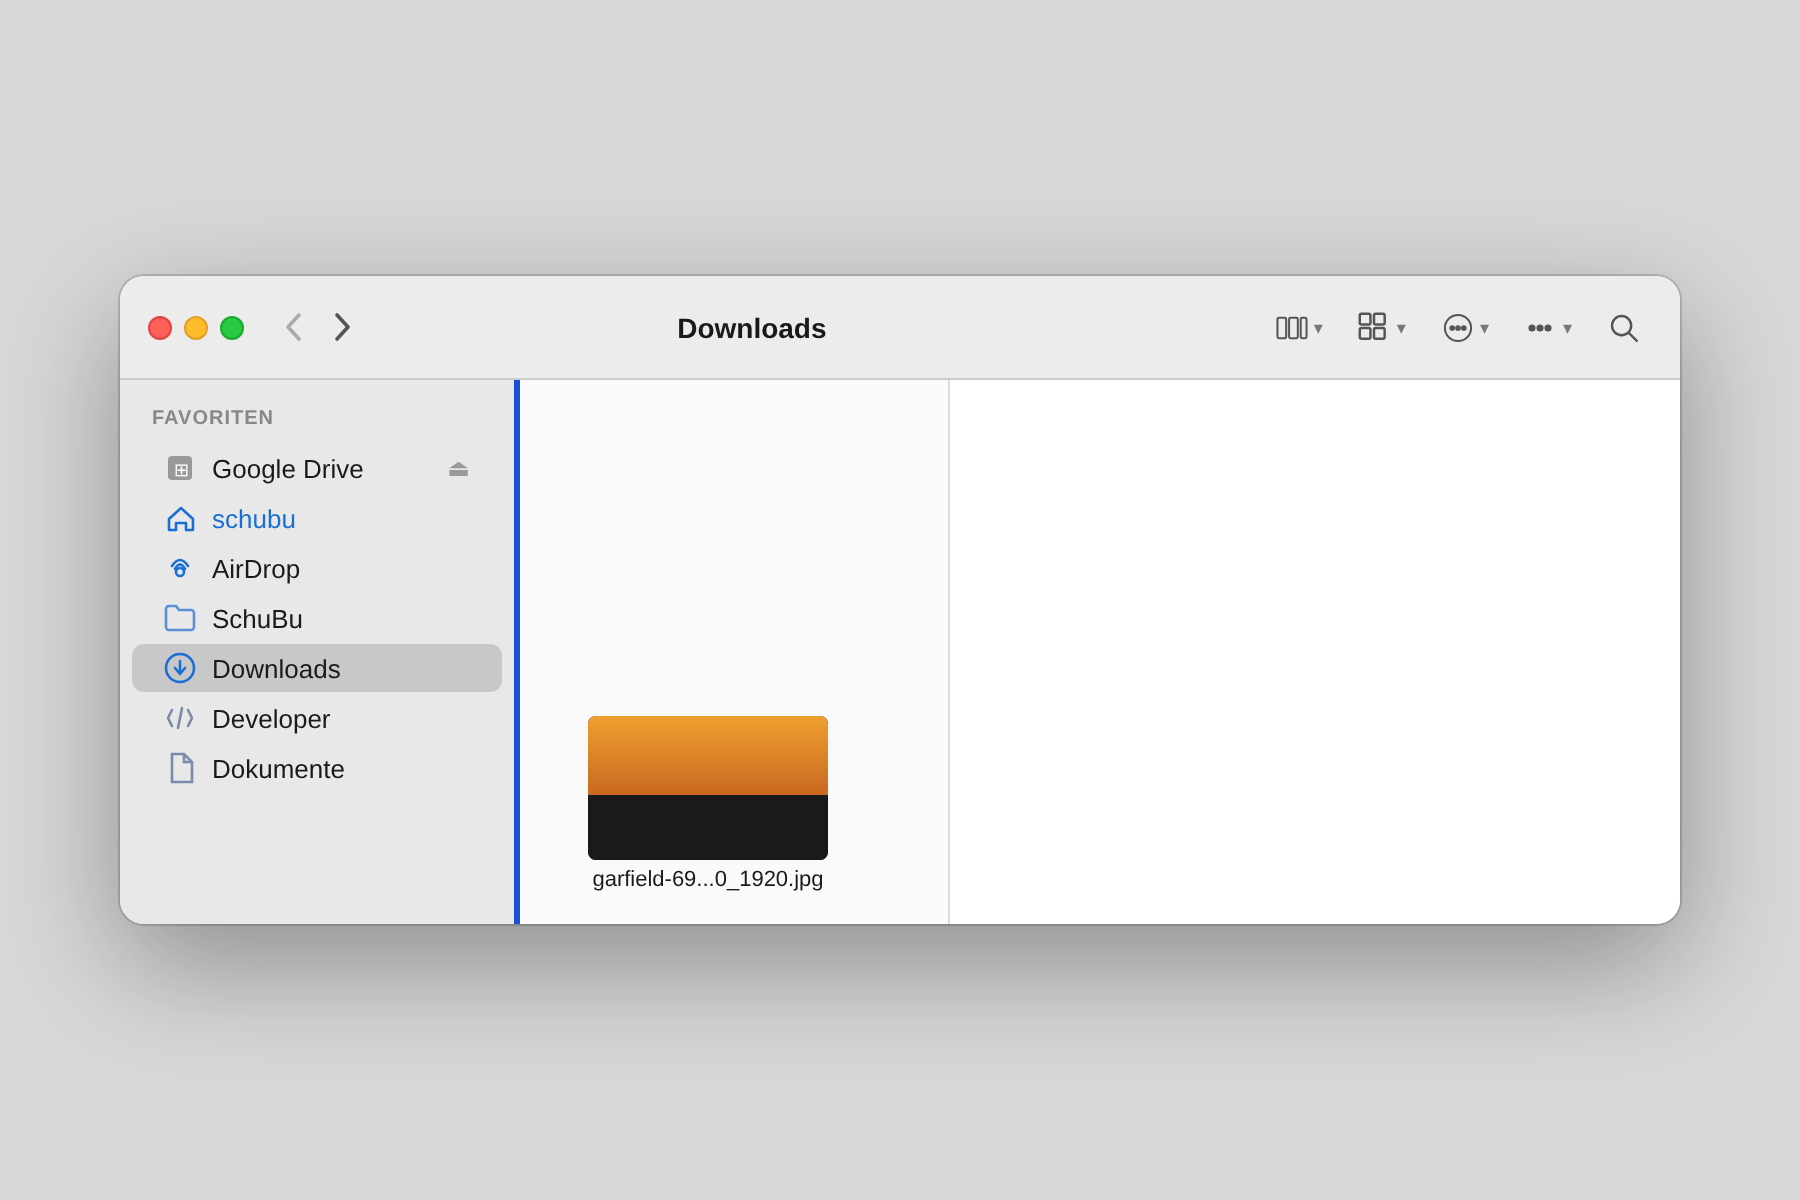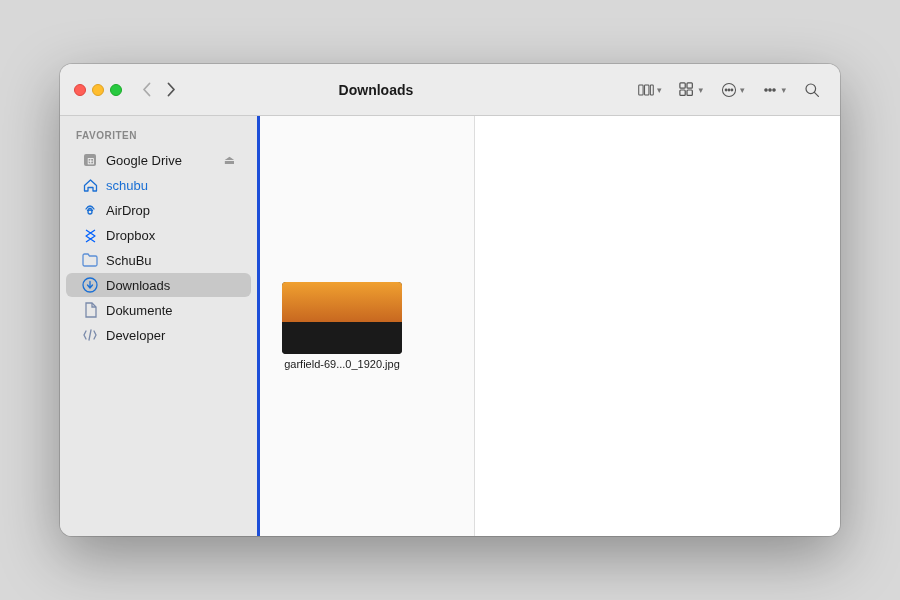--- a/index.html
+++ b/index.html
@@ -9,21 +9,21 @@
       display: flex;
       align-items: center;
       justify-content: center;
       width: 900px;
       height: 600px;
       font-family: -apple-system, BlinkMacSystemFont, "SF Pro Text", "Helvetica Neue", sans-serif;
     }
 
     .window {
       width: 780px;
-      height: 472px;
+      height: 324px;
       background: #f0f0f0;
       border-radius: 12px;
       box-shadow: 0 20px 60px rgba(0,0,0,0.35), 0 0 0 1px rgba(0,0,0,0.15);
       display: flex;
       flex-direction: column;
       overflow: hidden;
     }
 
     
     .titlebar {
@@ -323,28 +323,20 @@
         <div class="sidebar-icon">
           <svg width="16" height="16" viewBox="0 0 16 16" fill="none">
             <circle cx="8" cy="10" r="2" stroke="#1a6fd4" stroke-width="1.3"></circle>
             <path d="M4 7 Q8 1 12 7" stroke="#1a6fd4" stroke-width="1.3" fill="none" stroke-linecap="round"></path>
             <path d="M5.5 8.5 Q8 4 10.5 8.5" stroke="#1a6fd4" stroke-width="1.3" fill="none" stroke-linecap="round"></path>
           </svg>
         </div>
         <span class="item-label">AirDrop</span>
       </div>
 
-      <div class="sidebar-item">
-        <div class="sidebar-icon">
-          <svg width="15" height="15" viewBox="0 0 15 15" fill="none">
-            <path d="M3 2L7.5 5L3 8L7.5 11L3 14M12 2L7.5 5L12 8L7.5 11L12 14" stroke="#0061FE" stroke-width="1.3" stroke-linejoin="round"></path>
-          </svg>
-        </div>
-        <span class="item-label">Dropbox</span>
-      </div>
 
       <div class="sidebar-item">
         <div class="sidebar-icon">
           <svg width="16" height="14" viewBox="0 0 16 14" fill="none">
             <path d="M1 2.5C1 1.67 1.67 1 2.5 1H6L7.5 3H13.5C14.33 3 15 3.67 15 4.5V11.5C15 12.33 14.33 13 13.5 13H2.5C1.67 13 1 12.33 1 11.5V2.5Z" stroke="#5b8fd6" stroke-width="1.3" fill="none"></path>
           </svg>
         </div>
         <span class="item-label">SchuBu</span>
       </div>
 
@@ -353,40 +345,40 @@
           <svg width="16" height="16" viewBox="0 0 16 16" fill="none">
             <circle cx="8" cy="8" r="7" stroke="#1a6fd4" stroke-width="1.3"></circle>
             <path d="M8 4.5V10M5.5 8L8 11L10.5 8" stroke="#1a6fd4" stroke-width="1.3" stroke-linecap="round" stroke-linejoin="round"></path>
           </svg>
         </div>
         <span class="item-label">Downloads</span>
       </div>
 
       <div class="sidebar-item">
         <div class="sidebar-icon">
+          <svg width="16" height="16" viewBox="0 0 16 16" fill="none">
+            <path d="M4 4L2 8L4 12M12 4L14 8L12 12M7 13L9 3" stroke="#7a8aaa" stroke-width="1.3" stroke-linecap="round"></path>
+          </svg>
+        </div>
+        <span class="item-label">Developer</span>
+      </div>
+
+      <div class="sidebar-item">
+        <div class="sidebar-icon">
           <svg width="13" height="16" viewBox="0 0 13 16" fill="none">
             <path d="M2 1H8L12 5V15H2V1Z" stroke="#7a8aaa" stroke-width="1.3"></path>
             <path d="M8 1V5H12" stroke="#7a8aaa" stroke-width="1.3" fill="none"></path>
           </svg>
         </div>
         <span class="item-label">Dokumente</span>
       </div>
 
-      <div class="sidebar-item">
-        <div class="sidebar-icon">
-          <svg width="16" height="16" viewBox="0 0 16 16" fill="none">
-            <path d="M4 4L2 8L4 12M12 4L14 8L12 12M7 13L9 3" stroke="#7a8aaa" stroke-width="1.3" stroke-linecap="round"></path>
-          </svg>
-        </div>
-        <span class="item-label">Developer</span>
-      </div>
-
-    </div>
-
-    <div class="file-area" style="border-right:1px solid #ddd; flex:0 0 215px; background:#fafafa; padding: 10px 12px; align-items:center;">
+    </div>
+
+    <div class="file-area" style="border-right:1px solid #ddd; flex:0 0 215px; background:#fafafa; padding: 10px 24px; align-items:flex-end;">
       <div class="file-item">
         <div class="file-thumbnail">
           <div class="garfield-placeholder" style="background: linear-gradient(180deg, #f0a030 0%, #c86820 55%, #1a1a1a 55%);"></div>
         </div>
         <span class="file-name">garfield-69...0_1920.jpg</span>
       </div>
     </div>
 
     <div class="file-area" style="flex:1; background:#fff;">
     </div>

